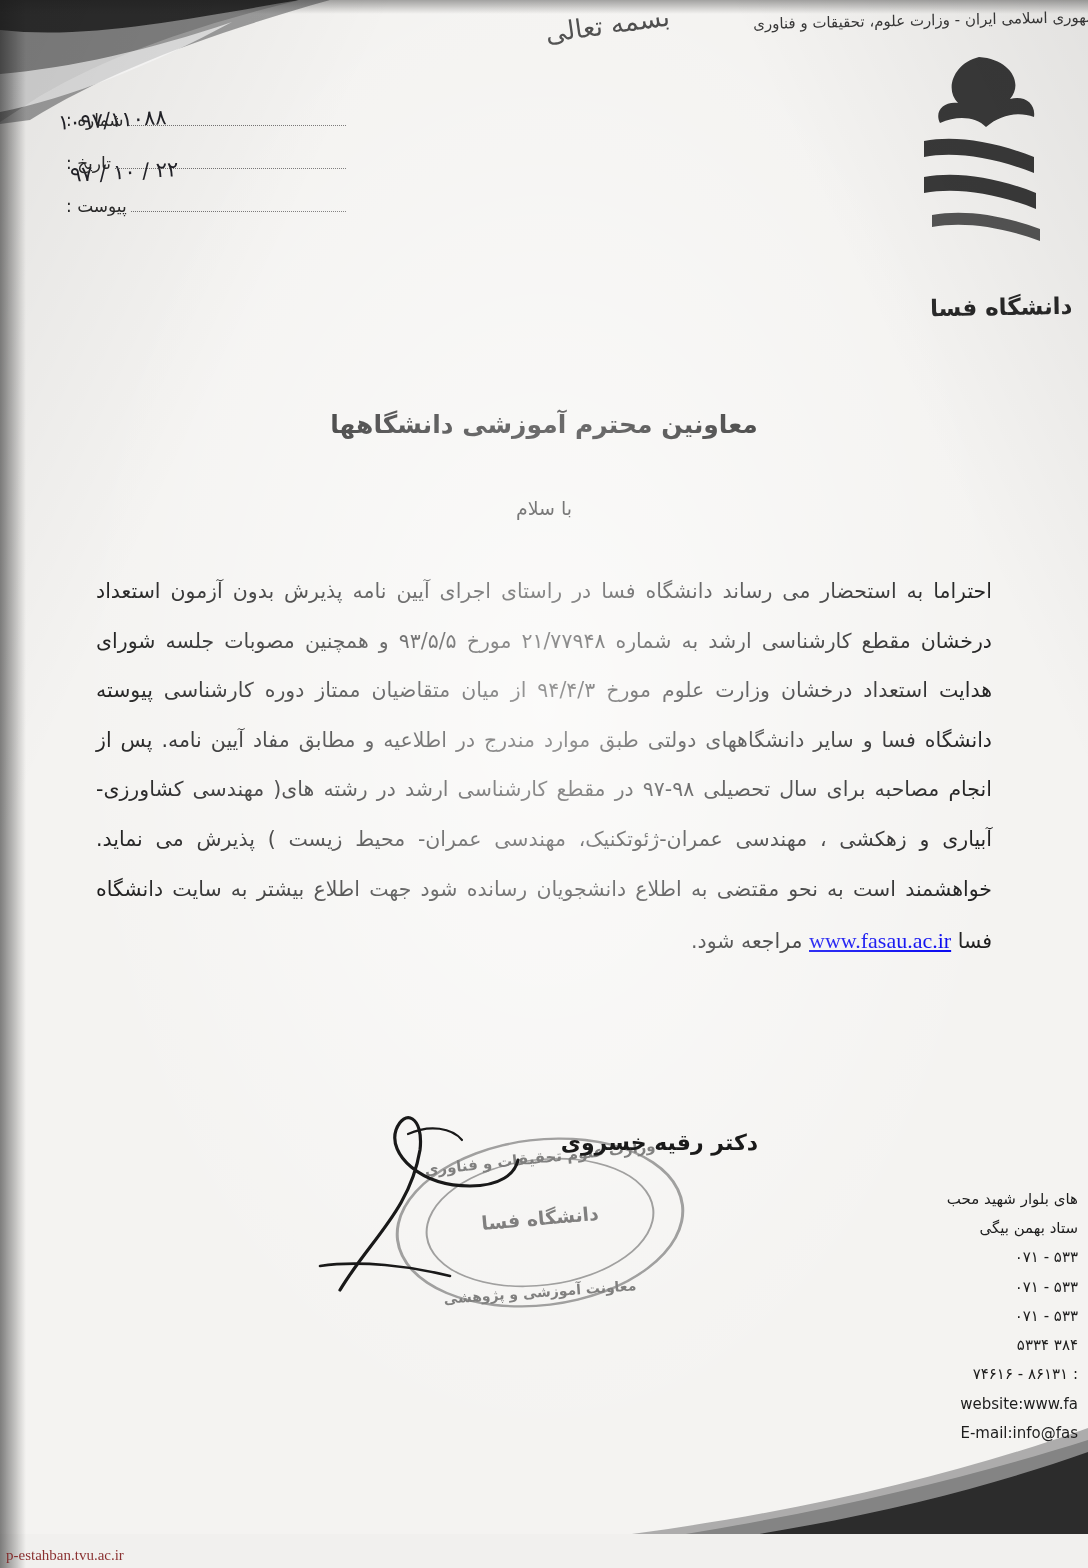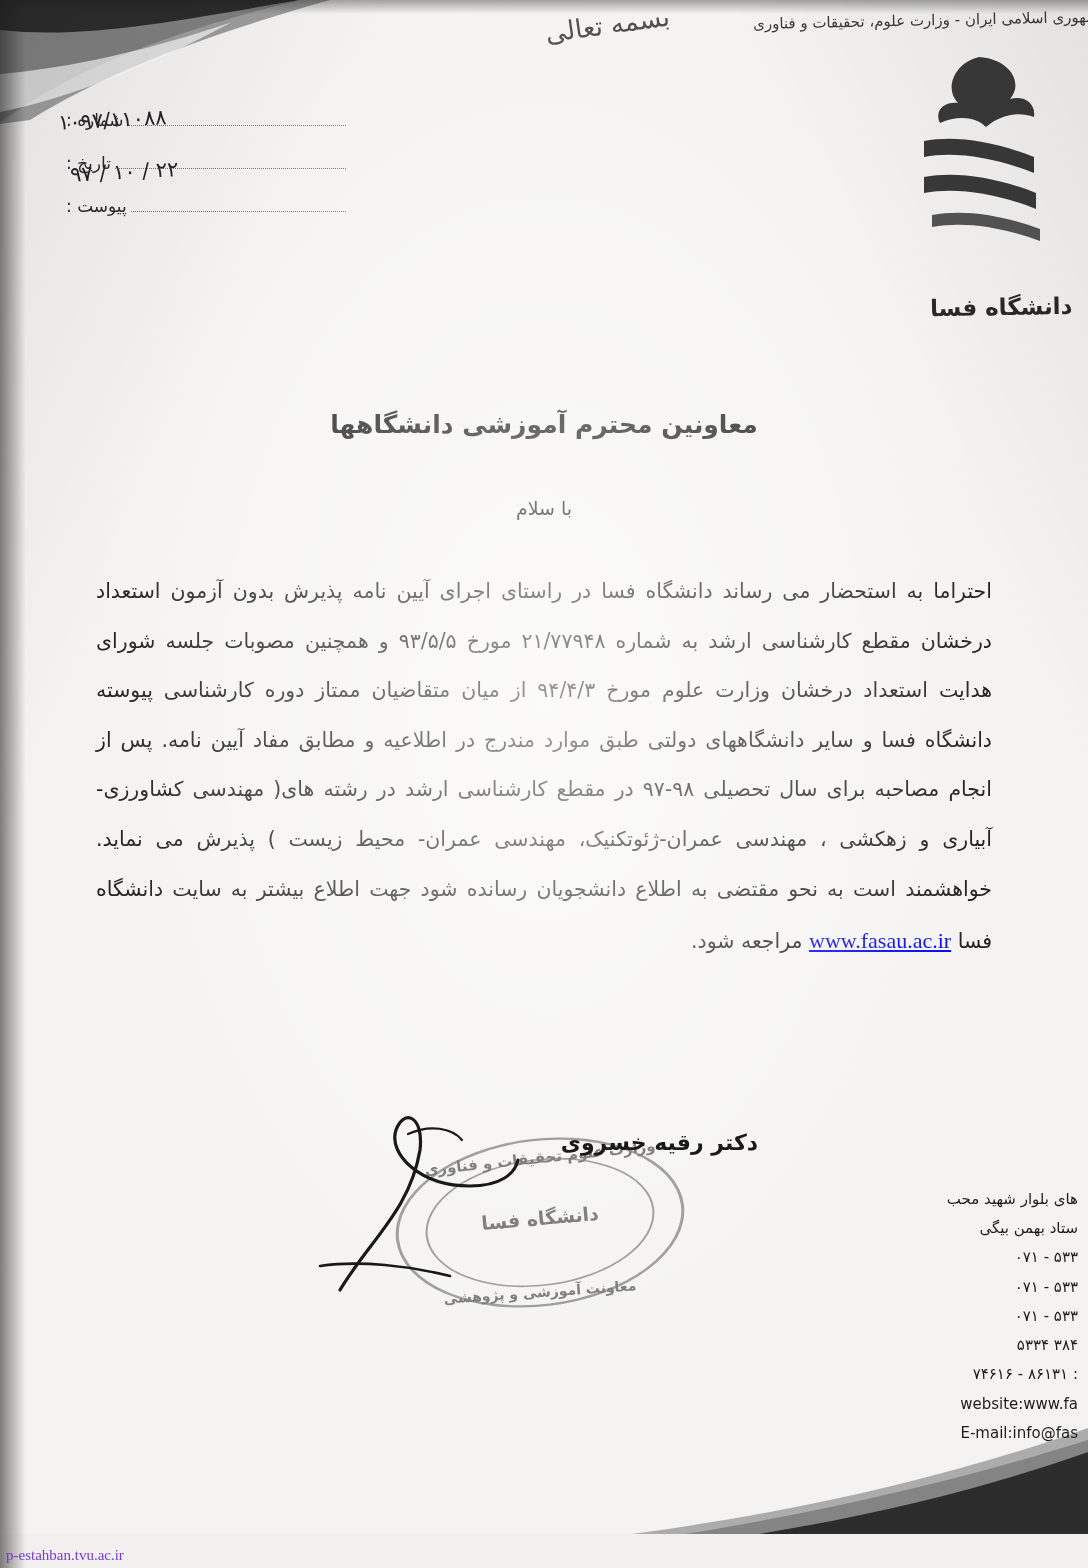--- a/index.html
+++ b/index.html
@@ -276,21 +276,21 @@
     display: block;
     text-align: right;
   }
 
   .watermark {
     position: absolute;
     left: 6px;
     bottom: 4px;
     font-family: "Liberation Serif", serif;
     font-size: 15px;
-    color: #6d28d9;
+    color: #7f1d1d;
     direction: ltr;
     z-index: 10;
     opacity: .9;
   }
 </style>
 </head>
 <body>
 
 <div class="page">
 

